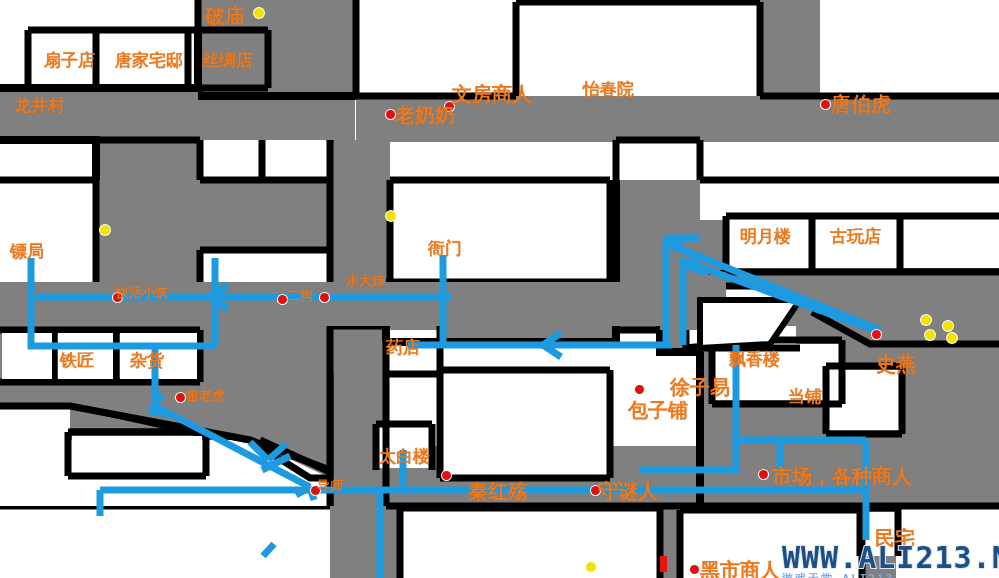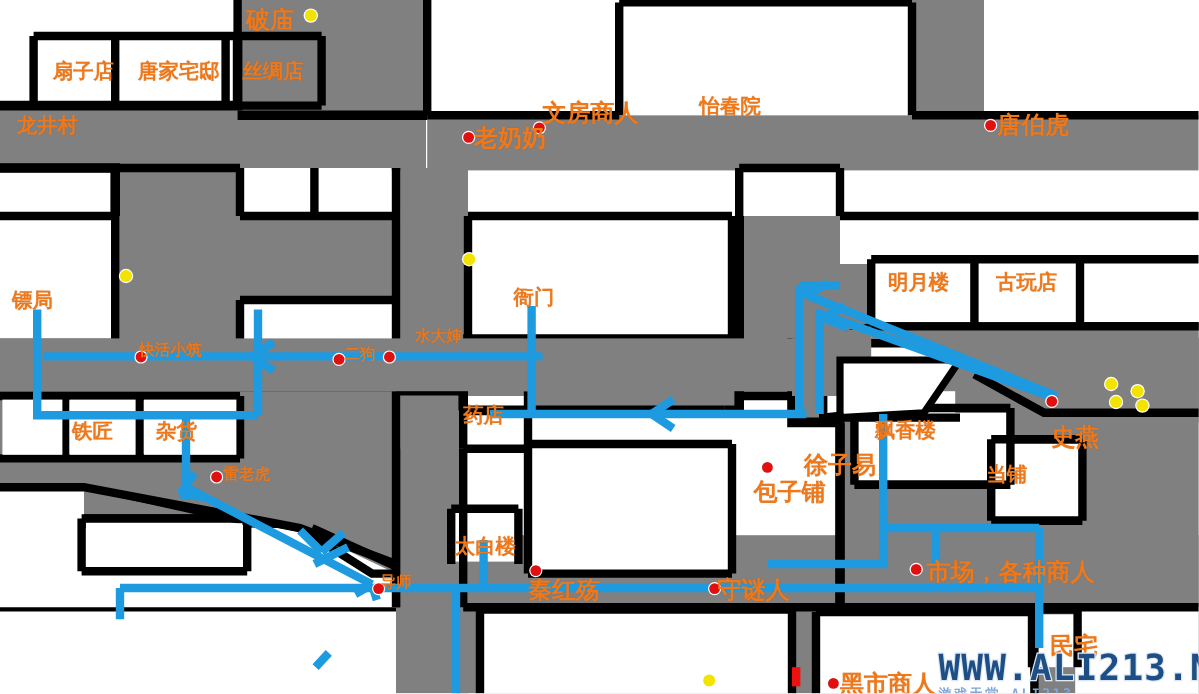--- a/index.html
+++ b/index.html
@@ -336,28 +336,28 @@
       <div class="lbl mid" style="left: 831px; top: 94px;">唐伯虎</div>
       <div class="lbl big" style="left: 740px; top: 228px; text-align: center;">明月楼</div>
       <div class="lbl big" style="left: 830px; top: 228px;">古玩店</div>
       <div class="lbl big" style="left: 10px; top: 243px;">镖局</div>
       <div class="lbl big" style="left: 428px; top: 240px;">衙门</div>
       <div class="lbl mid" style="left: 876px; top: 326px; margin-top: 28px;">史燕</div>
       <div class="lbl big" style="left: 386px; top: 339px;">药店</div>
       <div class="lbl big" style="left: 60px; top: 352px;">铁匠</div>
       <div class="lbl big" style="left: 130px; top: 352px;">杂货</div>
       <div class="lbl big" style="left: 729px; top: 351px;">飘香楼</div>
-      <div class="lbl big" style="left: 822px; top: 388px;">当铺</div>
+      <div class="lbl big" style="left: 788px; top: 388px;">当铺</div>
       <div class="lbl mid" style="left: 670px; top: 377px; text-align: right;">徐子易</div>
       <div class="lbl mid" style="left: 628px; top: 400px;">包子铺</div>
       <div class="lbl sm dim" style="left: 186px; top: 389px;">雷老虎</div>
       <div class="lbl big" style="left: 379px; top: 448px;">太白楼</div>
       <div class="lbl mid" style="left: 772px; top: 466px;">市场，各种商人</div>
       <div class="lbl sm dim" style="left: 317px; top: 479px;">导师</div>
-      <div class="lbl mid" style="left: 440px; top: 481px;">秦红殇</div>
+      <div class="lbl mid" style="left: 468px; top: 481px;">秦红殇</div>
       <div class="lbl mid" style="left: 598px; top: 481px;">守谜人</div>
       <div class="lbl mid" style="left: 875px; top: 528px;">民宅</div>
       <div class="lbl mid" style="left: 700px; top: 560px;">黑市商人</div>
       <div class="lbl sm dim" style="left: 116px; top: 286px;">快活小筑</div>
       <div class="lbl sm dim" style="left: 287px; top: 289px;">二狗</div>
       <div class="lbl sm dim" style="left: 330px; top: 274px; margin-left: 16px;">水大婶</div>
     </div>
 
   <div id="watermark" style="left:782px;top:540px;">
     <span>WWW.ALI213.NET</span>

